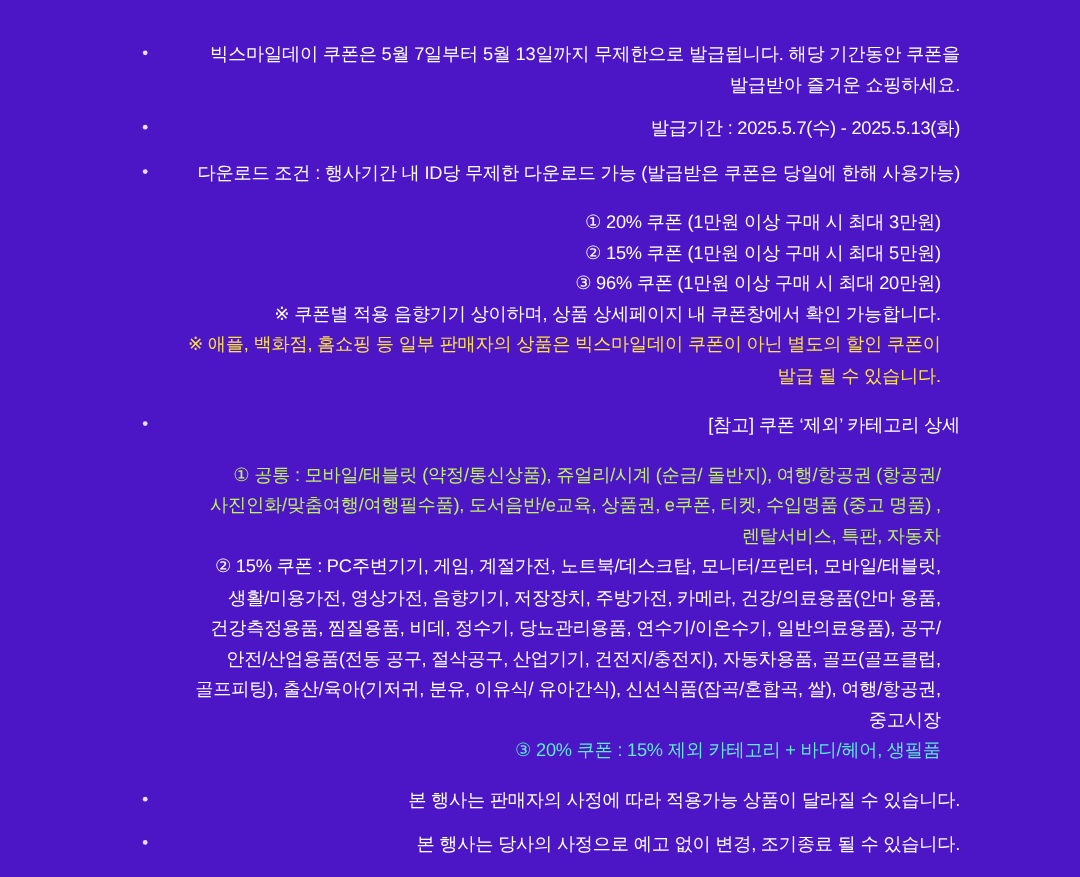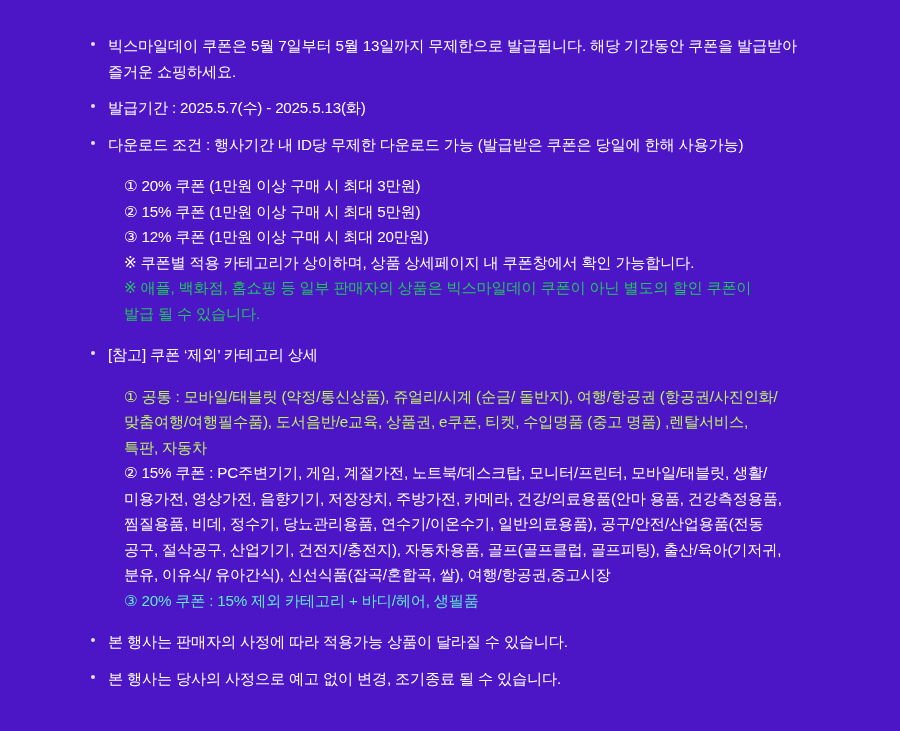--- a/index.html
+++ b/index.html
@@ -14,21 +14,22 @@
     background: #4c15c6;
     font-family: "Liberation Sans", "DejaVu Sans", sans-serif;
     -webkit-font-smoothing: antialiased;
   }
   .notice-panel {
     position: relative;
     width: 900px;
     height: 731px;
     background: #4c15c6;
     box-sizing: border-box;
-    padding: 33px 100px 0 88px;
+    padding: 33px 100px 0 116px;
+    text-align: right;
   }
   .notice-list {
     list-style: none;
     margin: 0;
     padding: 0;
   }
   .notice-item {
     position: relative;
     padding-left: 20px;
     margin: 0 0 11px 0;
@@ -81,23 +82,23 @@
       <li class="notice-item">
         <span class="bullet-dot" style="background: rgb(232, 222, 248);"></span>
         <span class="item-text" style="color: rgb(255, 255, 255);">발급기간 : 2025.5.7(수) - 2025.5.13(화)</span>
       </li>
       <li class="notice-item">
         <span class="bullet-dot" style="background: rgb(232, 222, 248);"></span>
         <span class="item-text" style="color: rgb(255, 255, 255);">다운로드 조건 : 행사기간 내 ID당 무제한 다운로드 가능 (발급받은 쿠폰은 당일에 한해 사용가능)</span>
         <ul class="sub-list">
           <li class="sub-line" style="color: rgb(255, 255, 255);">① 20% 쿠폰 (1만원 이상 구매 시 최대 3만원)</li>
           <li class="sub-line" style="color: rgb(255, 255, 255);">② 15% 쿠폰 (1만원 이상 구매 시 최대 5만원)</li>
-          <li class="sub-line" style="color: rgb(255, 255, 255);">③ 12% 쿠폰 (1만원 이상 구매 시 최대 20만원)</li>
-          <li class="sub-line" style="color: rgb(255, 255, 255);">※ 쿠폰별 적용 카테고리가 상이하며, 상품 상세페이지 내 쿠폰창에서 확인 가능합니다.</li>
-          <li class="sub-line" style="color: #22c55e;">※ 애플, 백화점, 홈쇼핑 등 일부 판매자의 상품은 빅스마일데이 쿠폰이 아닌 별도의 할인 쿠폰이 발급 될 수 있습니다.</li>
+          <li class="sub-line" style="color: rgb(255, 255, 255);">③ 96% 쿠폰 (1만원 이상 구매 시 최대 20만원)</li>
+          <li class="sub-line" style="color: rgb(255, 255, 255);">※ 쿠폰별 적용 음향기기 상이하며, 상품 상세페이지 내 쿠폰창에서 확인 가능합니다.</li>
+          <li class="sub-line" style="color: #fde047;">※ 애플, 백화점, 홈쇼핑 등 일부 판매자의 상품은 빅스마일데이 쿠폰이 아닌 별도의 할인 쿠폰이 발급 될 수 있습니다.</li>
         </ul>
       </li>
       <li class="notice-item">
         <span class="bullet-dot" style="background: rgb(232, 222, 248);"></span>
         <span class="item-text" style="color: rgb(255, 255, 255);">[참고] 쿠폰 ‘제외’ 카테고리 상세</span>
         <ul class="sub-list">
           <li class="sub-line" style="color: #bef264;">① 공통 : 모바일/태블릿 (약정/통신상품), 쥬얼리/시계 (순금/ 돌반지), 여행/항공권 (항공권/사진인화/맞춤여행/여행필수품), 도서음반/e교육, 상품권, e쿠폰, 티켓, 수입명품 (중고 명품) ,렌탈서비스, 특판, 자동차</li>
           <li class="sub-line" style="color: rgb(255, 255, 255);">② 15% 쿠폰 : PC주변기기, 게임, 계절가전, 노트북/데스크탑, 모니터/프린터, 모바일/태블릿, 생활/미용가전, 영상가전, 음향기기, 저장장치, 주방가전, 카메라, 건강/의료용품(안마 용품, 건강측정용품, 찜질용품, 비데, 정수기, 당뇨관리용품, 연수기/이온수기, 일반의료용품), 공구/안전/산업용품(전동 공구, 절삭공구, 산업기기, 건전지/충전지), 자동차용품, 골프(골프클럽, 골프피팅), 출산/육아(기저귀, 분유, 이유식/ 유아간식), 신선식품(잡곡/혼합곡, 쌀), 여행/항공권,중고시장</li>
           <li class="sub-line" style="color: #5eead4;">③ 20% 쿠폰 : 15% 제외 카테고리 + 바디/헤어, 생필품</li>
         </ul>

